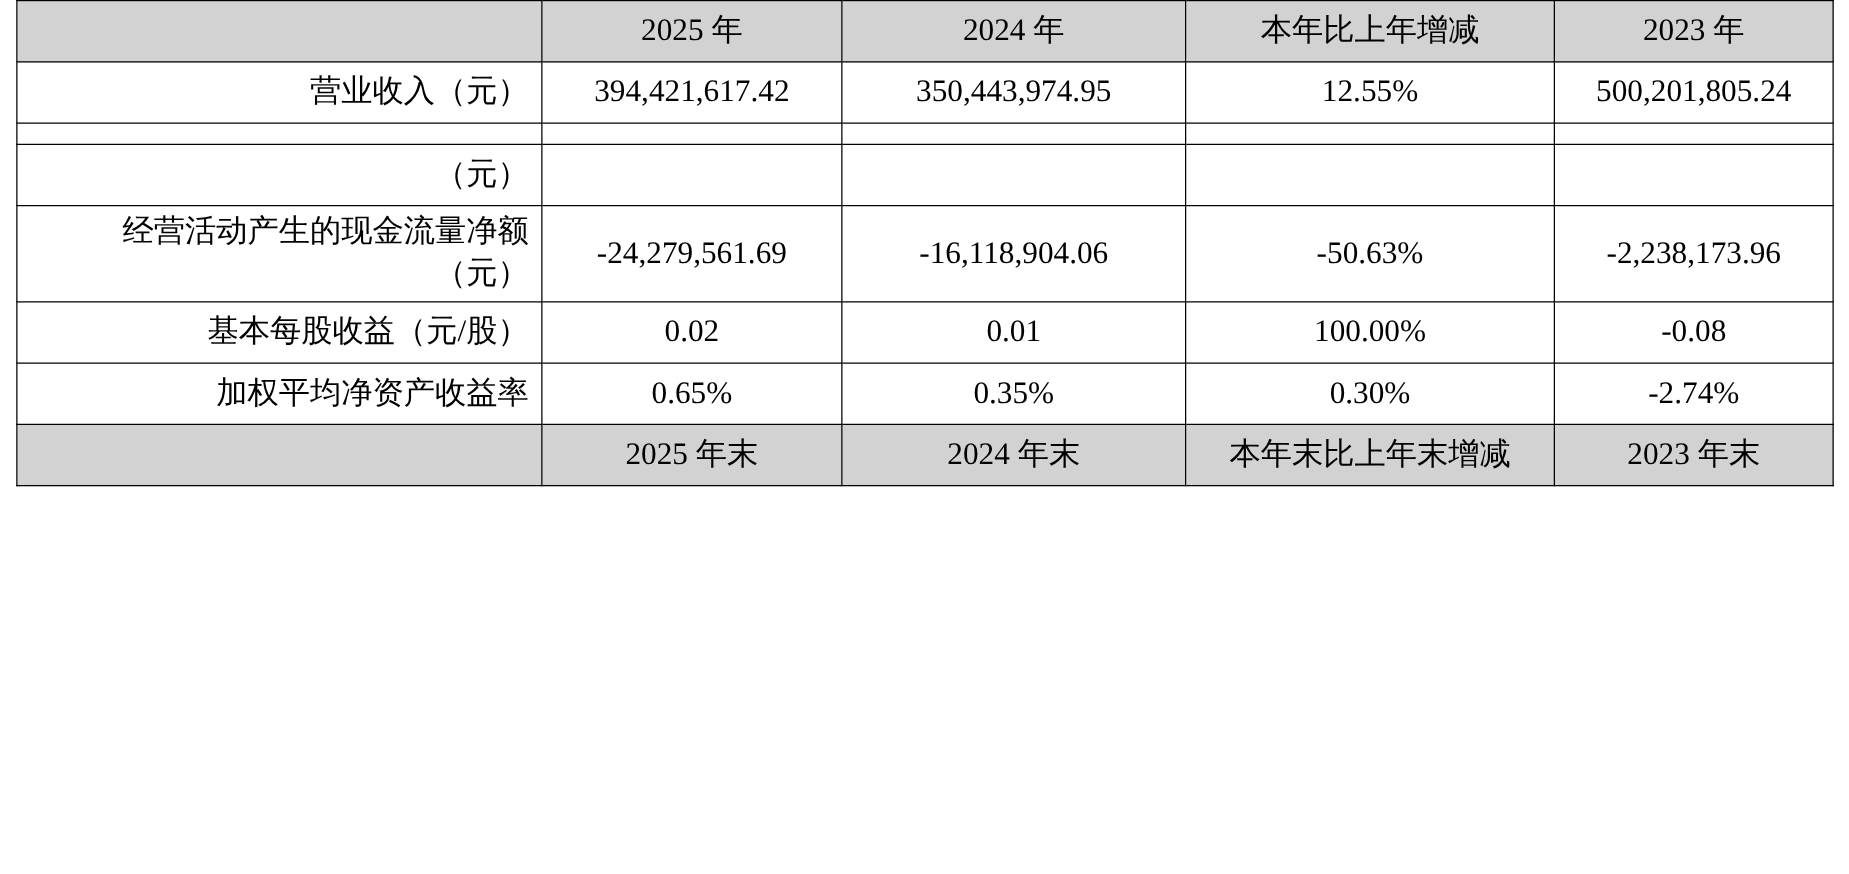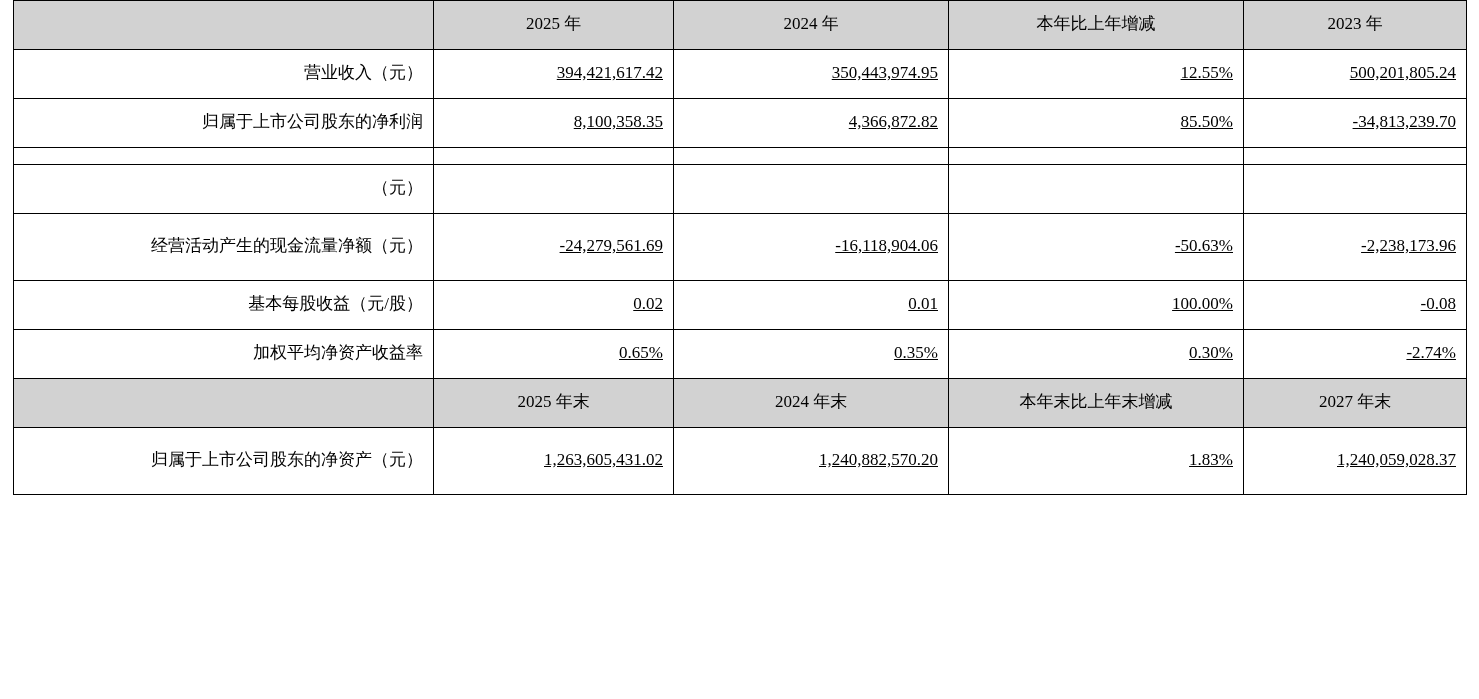--- a/index.html
+++ b/index.html
@@ -19,21 +19,21 @@
     width: 1479px;
     height: 699px;
     box-sizing: border-box;
   }
   table.fin {
     border-collapse: collapse;
     table-layout: fixed;
     width: 1453px;
     margin-left: 13px;
     margin-top: 0px;
-    font-size: 17px;
+    font-size: 25px;
   }
   table.fin col.c0 { width: 420px; }
   table.fin col.c1 { width: 240px; }
   table.fin col.c2 { width: 275px; }
   table.fin col.c3 { width: 295px; }
   table.fin col.c4 { width: 223px; }
 
   table.fin td {
     border: 1px solid #000000;
     padding: 4px 10px 6px 10px;
@@ -47,23 +47,22 @@
     height: 34px;
   }
   .hdr-blank {
     background: #d2d2d2;
   }
   .lbl {
     text-align: right;
     padding-left: 16px;
   }
   .num {
-    text-align: right;
+    text-align: center;
     padding-right: 14px;
-    text-decoration: underline;
   }
   .r-tall td { height: 56px; }
   .r-std td { height: 38px; }
   .spacer-row td {
     border-top: none;
     height: 6px;
     padding: 0;
     border-left: 1px solid #000;
     border-right: 1px solid #000;
     border-bottom: none;
@@ -92,27 +91,20 @@
       </tr>
 
       <tr class="r-std">
         <td class="lbl">营业收入（元）</td>
         <td class="num">394,421,617.42</td>
         <td class="num">350,443,974.95</td>
         <td class="num">12.55%</td>
         <td class="num">500,201,805.24</td>
       </tr>
 
-      <tr class="r-std">
-        <td class="lbl">归属于上市公司股东的净利润</td>
-        <td class="num">8,100,358.35</td>
-        <td class="num">4,366,872.82</td>
-        <td class="num">85.50%</td>
-        <td class="num">-34,813,239.70</td>
-      </tr>
 
       <tr class="spacer-row">
         <td></td>
         <td></td>
         <td></td>
         <td></td>
         <td></td>
       </tr>
 
       <tr class="r-std">
@@ -147,26 +139,19 @@
         <td class="num">0.35%</td>
         <td class="num">0.30%</td>
         <td class="num">-2.74%</td>
       </tr>
 
       <tr class="r-std">
         <td class="hdr-blank"></td>
         <td class="hdr">2025 年末</td>
         <td class="hdr">2024 年末</td>
         <td class="hdr">本年末比上年末增减</td>
-        <td class="hdr">2027 年末</td>
+        <td class="hdr">2023 年末</td>
       </tr>
 
 
-      <tr class="r-tall">
-        <td class="lbl">归属于上市公司股东的净资产（元）</td>
-        <td class="num">1,263,605,431.02</td>
-        <td class="num">1,240,882,570.20</td>
-        <td class="num">1.83%</td>
-        <td class="num">1,240,059,028.37</td>
-      </tr>
     </tbody>
   </table>
 </div>
 
 </body></html>

